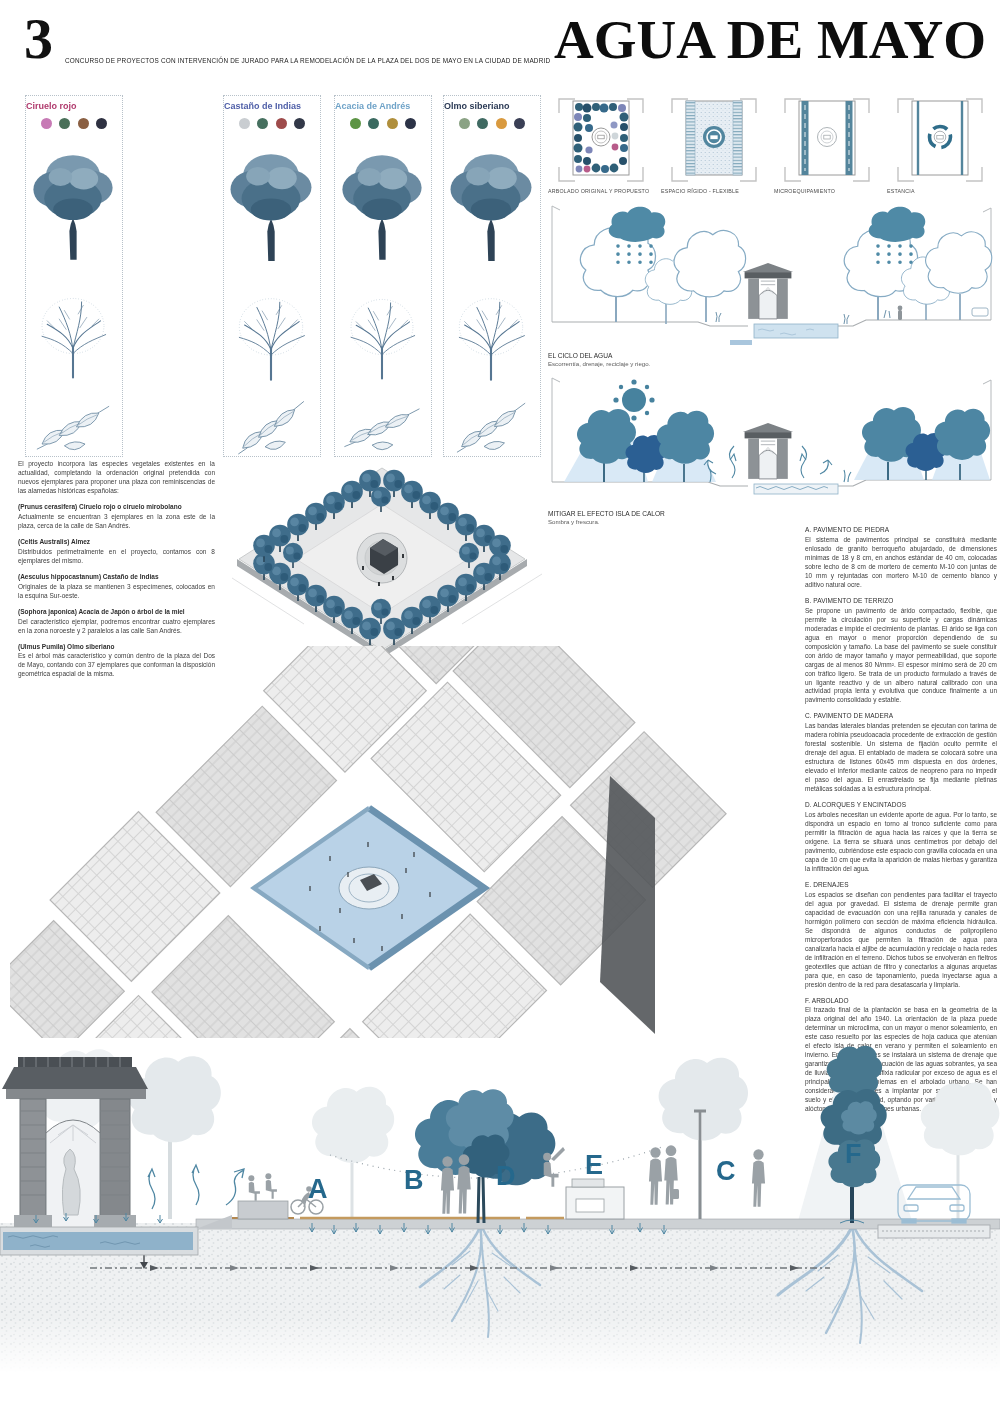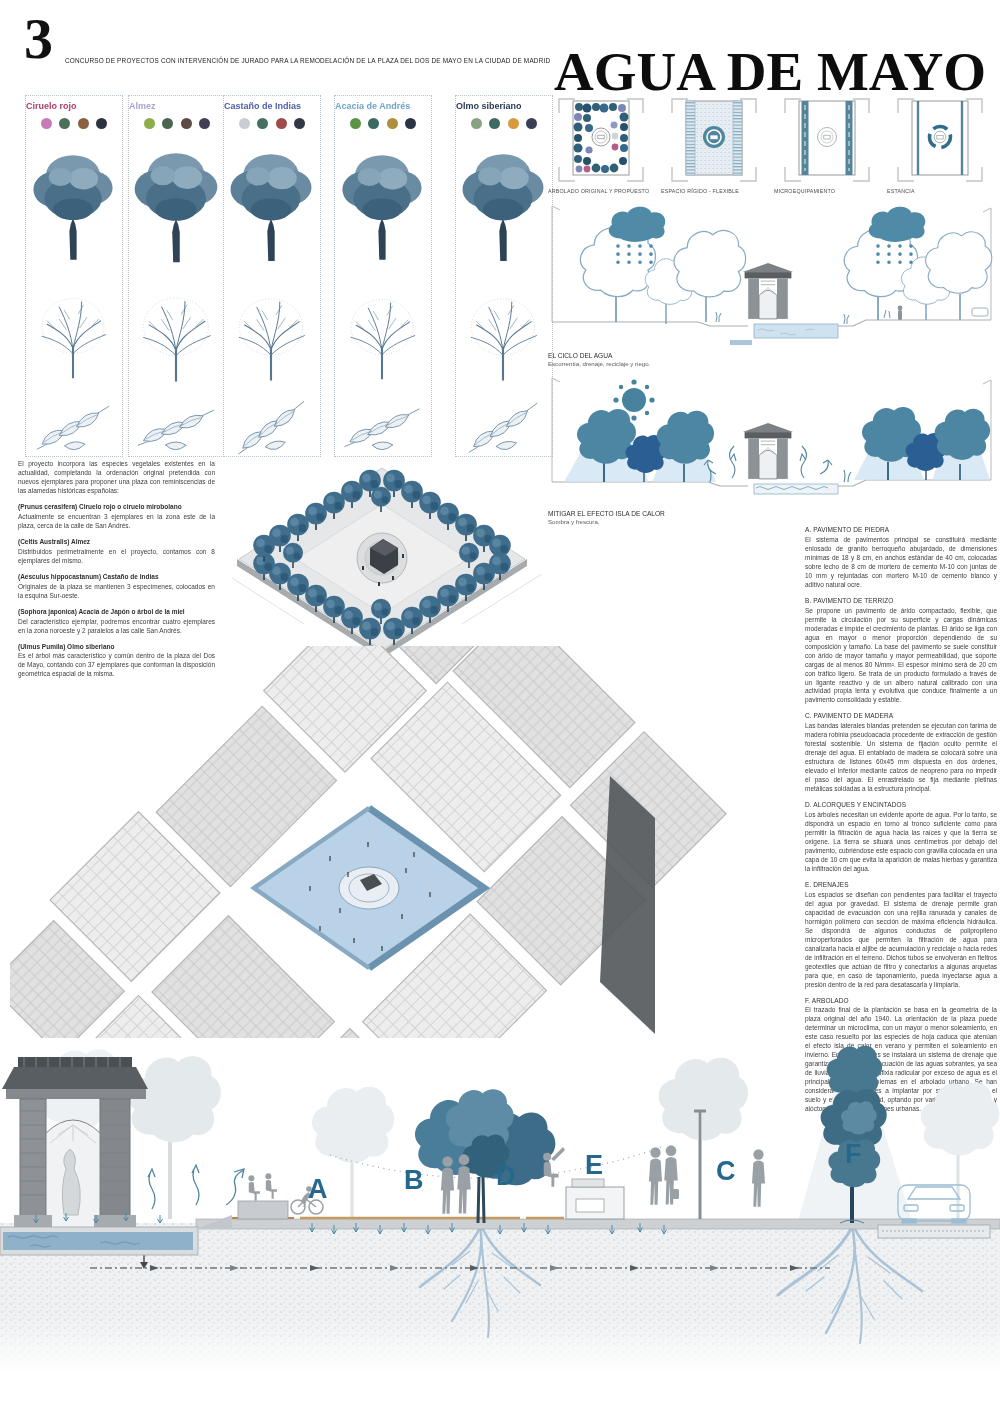--- a/index.html
+++ b/index.html
@@ -4,21 +4,21 @@
 <style>
   html,body{margin:0;padding:0;background:#888;}
   .page{position:relative;width:1000px;height:1417px;background:#ffffff;margin:0 auto;
         font-family:"Liberation Sans",sans-serif;overflow:hidden;}
   .abs{position:absolute;}
   svg{display:block;}
 
   
   .board-num{left:24px;top:10px;font-family:"Liberation Serif",serif;font-weight:900;font-size:58px;color:#111;line-height:1;}
   .comp-line{left:65px;top:57px;font-size:6.4px;letter-spacing:.2px;color:#1a1a1a;white-space:nowrap;}
-  .board-title{right:14px;top:12px;font-family:"Liberation Serif",serif;font-weight:900;font-size:55px;color:#0d0d0d;line-height:1;letter-spacing:0px;margin-top:32px;}
+  .board-title{right:14px;top:12px;font-family:"Liberation Serif",serif;font-weight:900;font-size:55px;color:#0d0d0d;line-height:1;letter-spacing:0px;}
 
   
   .sp-col{top:95px;width:96px;height:360px;border:1px dotted #b7c1c9;background:#fff;text-align:left;}
   .sp-title{font-size:9px;font-weight:bold;margin-top:5px;}
   .dots{display:flex;justify-content:space-evenly;align-items:center;margin:7px 8px 0 8px;}
   .dot{width:11px;height:11px;border-radius:50%;}
   .sp0 .sp-title{color:#b03a6d}.sp1 .sp-title{color:#a6a6d6}.sp2 .sp-title{color:#4f5fa8}
   .sp3 .sp-title{color:#6fa3c8}.sp4 .sp-title{color:#2b3a55}
   .sp0 .d0{background:#c77ab5}.sp0 .d1{background:#4a7059}.sp0 .d2{background:#8a5f42}.sp0 .d3{background:#2e3141}
   .sp1 .d0{background:#8fae4a}.sp1 .d1{background:#4a6550}.sp1 .d2{background:#5c4a44}.sp1 .d3{background:#433f52}
@@ -131,38 +131,20 @@
     <svg width="94" height="148" viewBox="0 0 94 148">
         <use href="#tree-summer" x="2" y="14" width="90" height="120"></use>
       </svg>
     <svg width="94" height="112" viewBox="0 0 94 112">
         <use href="#tree-winter" x="4" y="2" width="86" height="106"></use>
       </svg>
     <svg width="94" height="76" viewBox="0 0 94 76">
         <use href="#leaf-sketch" x="4" y="2" width="86" height="70"></use>
       </svg>
   </div>
-  <div class="abs sp-col sp1" style="left:128px">
-    <div class="sp-title">Almez</div>
-    <div class="dots">
-        <span class="dot d0"></span>
-        <span class="dot d1"></span>
-        <span class="dot d2"></span>
-        <span class="dot d3"></span>
-      </div>
-    <svg width="94" height="148" viewBox="0 0 94 148">
-        <use href="#tree-summer" x="0" y="6" width="94" height="136"></use>
-      </svg>
-    <svg width="94" height="112" viewBox="0 0 94 112">
-        <use href="#tree-winter" x="2" y="2" width="90" height="108"></use>
-      </svg>
-    <svg width="94" height="76" viewBox="0 0 94 76">
-        <use href="#leaf-sketch" x="4" y="2" width="86" height="70" transform="rotate(6 47 38)"></use>
-      </svg>
-  </div>
   <div class="abs sp-col sp2" style="left:223px">
     <div class="sp-title">Castaño de Indias</div>
     <div class="dots">
         <span class="dot d0"></span>
         <span class="dot d1"></span>
         <span class="dot d2"></span>
         <span class="dot d3"></span>
       </div>
     <svg width="94" height="148" viewBox="0 0 94 148">
         <use href="#tree-summer" x="1" y="4" width="92" height="140"></use>
@@ -185,21 +167,21 @@
     <svg width="94" height="148" viewBox="0 0 94 148">
         <use href="#tree-summer" x="2" y="10" width="90" height="128"></use>
       </svg>
     <svg width="94" height="112" viewBox="0 0 94 112">
         <use href="#tree-winter" x="4" y="4" width="86" height="104"></use>
       </svg>
     <svg width="94" height="76" viewBox="0 0 94 76">
         <use href="#leaf-sketch" x="4" y="2" width="86" height="70" transform="rotate(4 47 38)"></use>
       </svg>
   </div>
-  <div class="abs sp-col sp4" style="left:455px">
+  <div class="abs sp-col sp4" style="left:443px">
     <div class="sp-title">Olmo siberiano</div>
     <div class="dots">
         <span class="dot d0"></span>
         <span class="dot d1"></span>
         <span class="dot d2"></span>
         <span class="dot d3"></span>
       </div>
     <svg width="94" height="148" viewBox="0 0 94 148">
         <use href="#tree-summer" x="1" y="8" width="92" height="132"></use>
       </svg>

